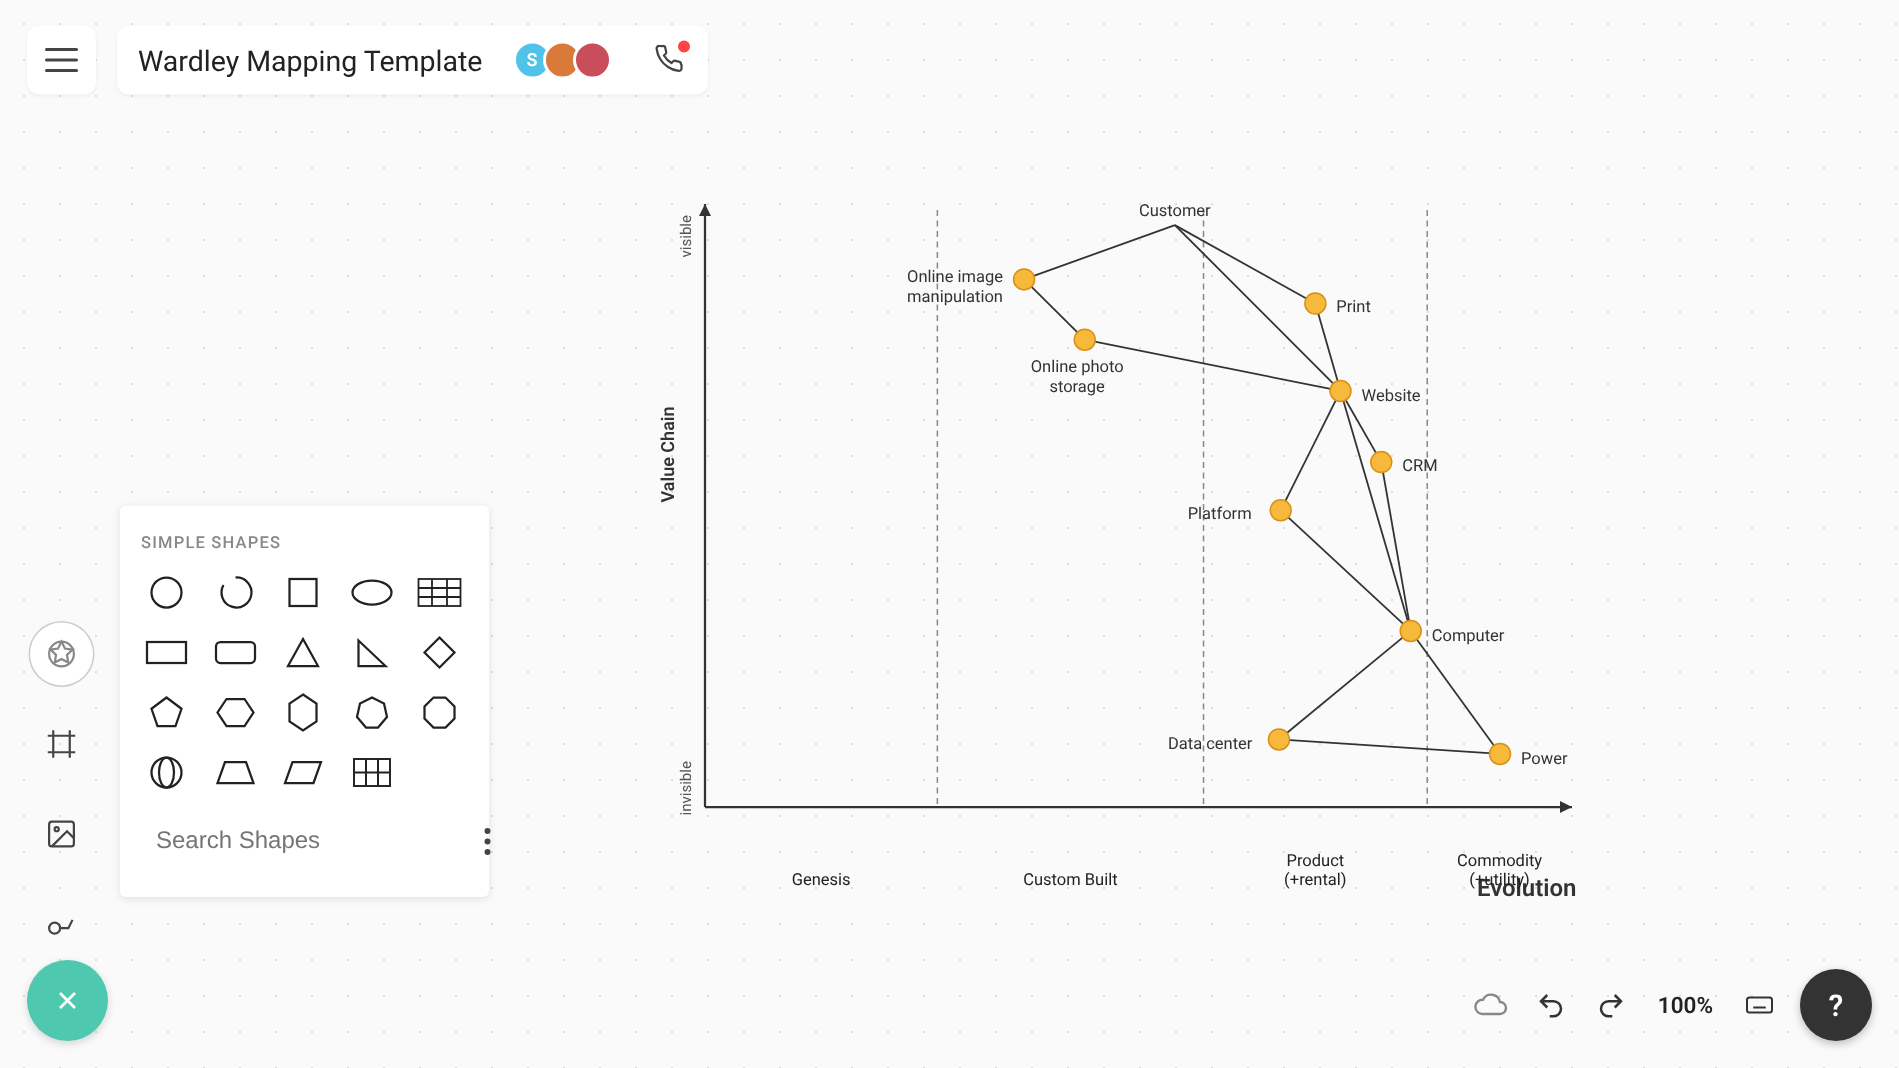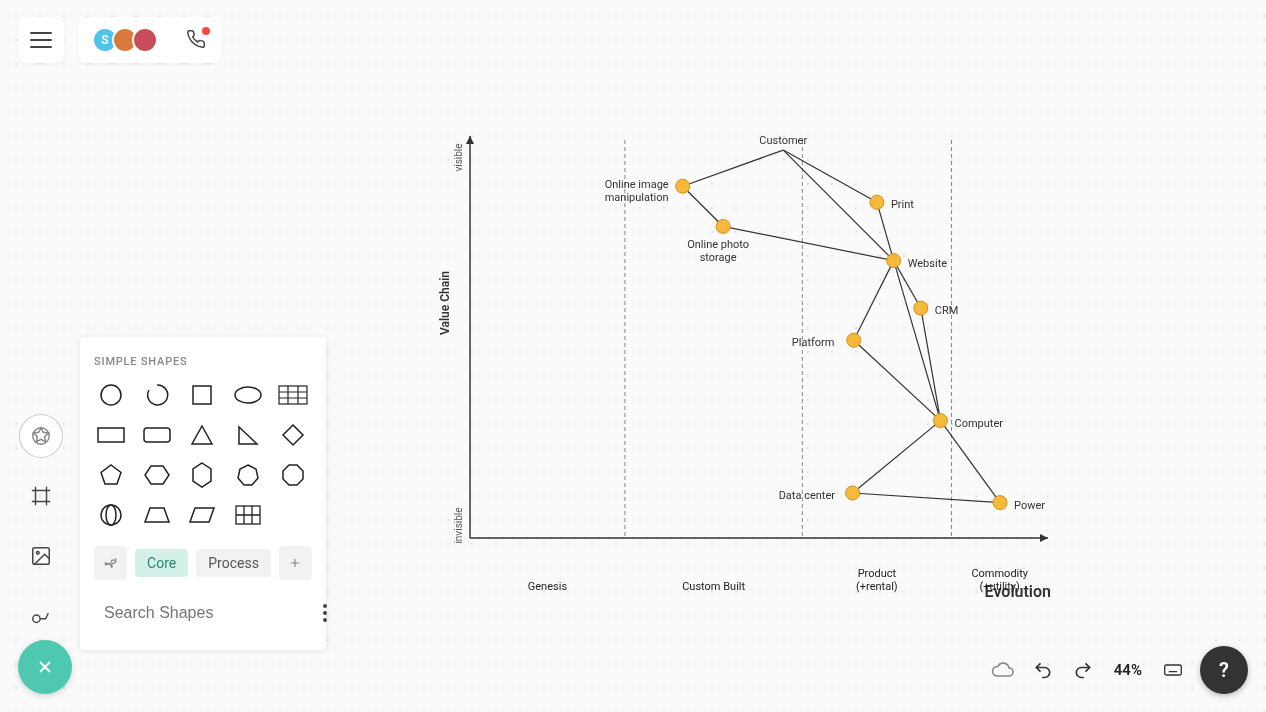--- a/index.html
+++ b/index.html
@@ -121,20 +121,21 @@
 
 <div class="menu-btn">
   <div class="hamburger">
       <span></span>
       <span></span>
       <span></span>
     </div>
 </div>
 
 <div class="title-card">
+  <div class="title-text">Wardley Mapping Template</div>
   <div class="avatars">
     <div class="avatar av1">S</div>
     <div class="avatar av2"></div>
     <div class="avatar av3"></div>
   </div>
   <div class="call-icon">
     <svg viewBox="0 0 24 24" width="20" height="20" fill="none" stroke="#444" stroke-width="1.8">
         <path d="M22 16.9v3a2 2 0 0 1-2.2 2 19.8 19.8 0 0 1-8.6-3.1 19.5 19.5 0 0 1-6-6A19.8 19.8 0 0 1 2.1 4.2 2 2 0 0 1 4.1 2h3a2 2 0 0 1 2 1.7c.1.9.3 1.8.6 2.6a2 2 0 0 1-.5 2.1L8 9.6a16 16 0 0 0 6 6l1.2-1.2a2 2 0 0 1 2.1-.5c.8.3 1.7.5 2.6.6a2 2 0 0 1 1.7 2z"></path>
       </svg>
     <div class="call-dot"></div>
@@ -273,34 +274,20 @@
           <path d="M7 3 L26 3 L21 17 L2 17 Z"></path>
         </svg>
       </div>
     <div class="shape-cell">
         <svg width="26" height="20" fill="none" stroke-width="1.3">
           <rect x="1" y="1" width="24" height="18"></rect>
           <path d="M9 1v18M17 1v18M1 10h24"></path>
         </svg>
       </div>
     <div class="shape-cell"></div>
-  </div>
-  <div class="tab-row">
-    <div class="pin-cell">
-      <svg width="16" height="16" viewBox="0 0 24 24" fill="none" stroke="#888" stroke-width="1.8">
-          <path d="M12 2l4 4-2 6 4 4-6-2-4 6-2-2 6-4-2-6 4-4z" transform="rotate(45 12 12)"></path>
-        </svg>
-    </div>
-    <div class="tab-pill active">Core</div>
-    <div class="tab-pill idle">Process</div>
-    <div class="plus-cell">
-      <svg width="14" height="14" viewBox="0 0 24 24" fill="none" stroke="#888" stroke-width="2">
-          <path d="M12 5v14M5 12h14"></path>
-        </svg>
-    </div>
   </div>
   <div class="search-row">
     <svg width="20" height="20" viewBox="0 0 24 24" fill="none" stroke="#aaa" stroke-width="2">
         <circle cx="11" cy="11" r="7"></circle>
         <path d="M21 21l-4.3-4.3"></path>
       </svg>
     <input class="search-input" placeholder="Search Shapes" style="">
     <div class="kebab">
         <span></span>
         <span></span>
@@ -359,21 +346,21 @@
         <path d="M9 14L4 9l5-5"></path>
         <path d="M4 9h10a6 6 0 0 1 0 12h-3"></path>
       </svg>
   </div>
   <div class="icon-btn">
     <svg width="20" height="20" viewBox="0 0 24 24" fill="none" stroke="#333" stroke-width="2">
         <path d="M15 14l5-5-5-5"></path>
         <path d="M20 9H10a6 6 0 0 0 0 12h3"></path>
       </svg>
   </div>
-  <div class="zoom-text">44%</div>
+  <div class="zoom-text">100%</div>
   <div class="icon-btn">
     <svg width="24" height="20" viewBox="0 0 24 24" fill="none" stroke="#333" stroke-width="1.6">
         <rect x="2" y="6" width="20" height="12" rx="2"></rect>
         <path d="M6 10h.01M10 10h.01M14 10h.01M18 10h.01M7 14h10"></path>
       </svg>
   </div>
   <div class="help-fab">?</div>
 </div>
 
 </body></html>

